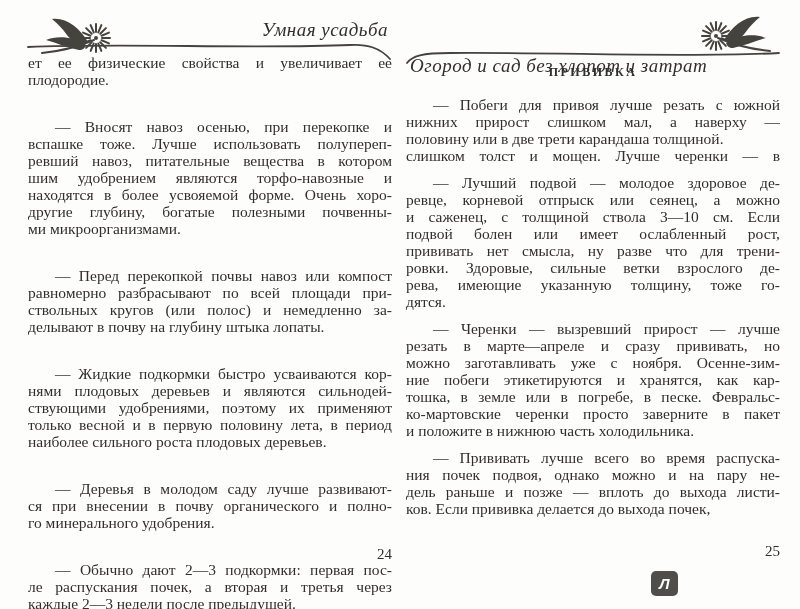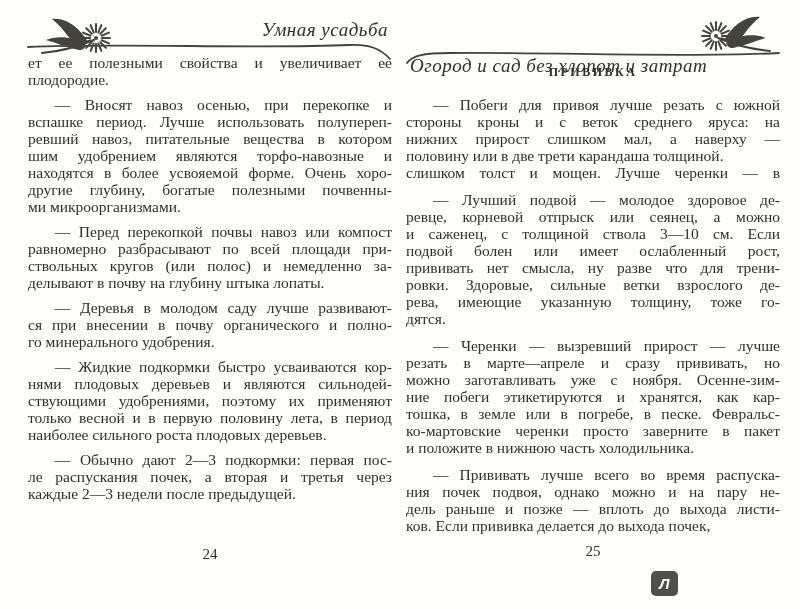--- a/index.html
+++ b/index.html
@@ -36,36 +36,36 @@
   .ornament-right{right:-2px;top:10px;transform:scaleX(-1);}
   .ornament line{stroke:var(--ornament);stroke-width:2;stroke-linecap:round;}
   .ornament path.leaf{fill:var(--ornament);stroke:none;}
   .ornament path.stem{fill:none;stroke:var(--ornament);stroke-width:2;stroke-linecap:round;}
   .ornament circle{fill:var(--ornament);}
 
   .bodytext{position:absolute;left:0;right:0;font-size:15.5px;line-height:17px;}
   .body-left{top:54px;}
   .body-right{top:96px;}
   .para{margin:0;}
-  .page-left .para + .para{margin-top:8px;}
+  .page-left .para + .para{margin-top:30px;}
   .page-right .para + .para{margin-top:10px;}
   .tline{
     text-align:justify;text-align-last:justify;
     white-space:normal;overflow:hidden;height:17px;
   }
   .tline.lastline{text-align-last:left;}
   .tline.firstline{text-indent:27px;}
 
   .section-title{
     position:absolute;top:65px;left:0;right:0;text-align:center;
     font-weight:bold;font-size:12px;letter-spacing:2.5px;
   }
 
   .page-number{
-    position:absolute;left:0;right:0;text-align:center;font-size:15px;
+    position:absolute;left:0;right:0;text-align:right;font-size:15px;
   }
   .pn-left{top:546px;}
   .pn-right{top:543px;}
 
   .watermark{
     position:absolute;left:651px;top:571px;width:27px;height:25px;
     background:var(--watermark-bg);border-radius:5px;
     display:flex;align-items:center;justify-content:center;
   }
   .watermark span{
@@ -103,49 +103,49 @@
         <line x1="66" y1="12" x2="66" y2="20" transform="rotate(337.5 66 26)"></line>
         <circle cx="66" cy="26" r="2"></circle>
         <path class="leaf" d="M58,30 C50,16 36,5 22,7 C28,12 33,17 37,23 C43,31 51,33 58,30 Z"></path>
         <path class="leaf" d="M56,33 C44,25 28,23 16,28 C27,31 38,36 49,38 C53,38 55,36 56,33 Z"></path>
         <path class="stem" d="M12,41 C34,39 52,33 64,28"></path>
       </g>
     </svg>
     <div class="running-header header-left">Умная усадьба</div>
     <div class="bodytext body-left">
         <div class="para">
-          <div class="tline">ет ее полезными свойства и увеличивает ее</div>
+          <div class="tline">ет ее физические свойства и увеличивает ее</div>
           <div class="tline lastline">плодородие.</div>
         </div>
         <div class="para">
           <div class="tline firstline">— Вносят навоз осенью, при перекопке и</div>
-          <div class="tline">вспашке период. Лучше использовать полупереп-</div>
+          <div class="tline">вспашке тоже. Лучше использовать полупереп-</div>
           <div class="tline">ревший навоз, питательные вещества в котором</div>
           <div class="tline">шим удобрением являются торфо-навозные и</div>
           <div class="tline">находятся в более усвояемой форме. Очень хоро-</div>
           <div class="tline">другие глубину, богатые полезными почвенны-</div>
           <div class="tline lastline">ми  микроорганизмами.</div>
         </div>
         <div class="para">
           <div class="tline firstline">— Перед перекопкой почвы навоз или компост</div>
           <div class="tline">равномерно разбрасывают по всей площади при-</div>
           <div class="tline">ствольных кругов (или полос) и немедленно за-</div>
           <div class="tline lastline">делывают в почву на глубину штыка лопаты.</div>
         </div>
         <div class="para">
-          <div class="tline firstline">— Деревья в молодом саду лучше развивают-</div>
-          <div class="tline">ся при внесении в почву органического и полно-</div>
-          <div class="tline lastline">го минерального  удобрения.</div>
-        </div>
-        <div class="para">
           <div class="tline firstline">— Жидкие подкормки быстро усваиваются кор-</div>
           <div class="tline">нями плодовых деревьев и являются сильнодей-</div>
           <div class="tline">ствующими удобрениями, поэтому их применяют</div>
           <div class="tline">только весной и в первую половину лета, в период</div>
           <div class="tline lastline">наиболее сильного роста плодовых деревьев.</div>
+        </div>
+        <div class="para">
+          <div class="tline firstline">— Деревья в молодом саду лучше развивают-</div>
+          <div class="tline">ся при внесении в почву органического и полно-</div>
+          <div class="tline lastline">го минерального  удобрения.</div>
         </div>
         <div class="para">
           <div class="tline firstline">— Обычно дают 2—3 подкормки: первая пос-</div>
           <div class="tline">ле распускания почек, а вторая и третья через</div>
           <div class="tline lastline">каждые 2—3 недели после предыдущей.</div>
         </div>
       </div>
     <div class="page-number pn-left">24</div>
   </section>
 
@@ -175,21 +175,20 @@
         <path class="leaf" d="M58,30 C50,16 36,5 22,7 C28,12 33,17 37,23 C43,31 51,33 58,30 Z"></path>
         <path class="leaf" d="M56,33 C44,25 28,23 16,28 C27,31 38,36 49,38 C53,38 55,36 56,33 Z"></path>
         <path class="stem" d="M12,41 C34,39 52,33 64,28"></path>
       </g>
     </svg>
     <div class="running-header header-right">Огород и сад без хлопот и затрат</div>
     <div class="section-title">ПРИВИВКА</div>
     <div class="bodytext body-right">
         <div class="para">
           <div class="tline firstline">— Побеги для привоя лучше резать с южной</div>
-          <div class="tline">стороны кроны и с веток среднего яруса: на</div>
           <div class="tline">нижних прирост слишком мал, а наверху —</div>
           <div class="tline lastline">половину или в две трети карандаша толщиной.</div>
           <div class="tline">слишком толст и мощен. Лучше черенки — в</div>
         </div>
         <div class="para">
           <div class="tline firstline">— Лучший подвой — молодое здоровое де-</div>
           <div class="tline">ревце, корневой отпрыск или сеянец, а можно</div>
           <div class="tline">и саженец, с толщиной ствола 3—10 см. Если</div>
           <div class="tline">подвой болен или имеет ослабленный рост,</div>
           <div class="tline">прививать нет смысла, ну разве что для трени-</div>

